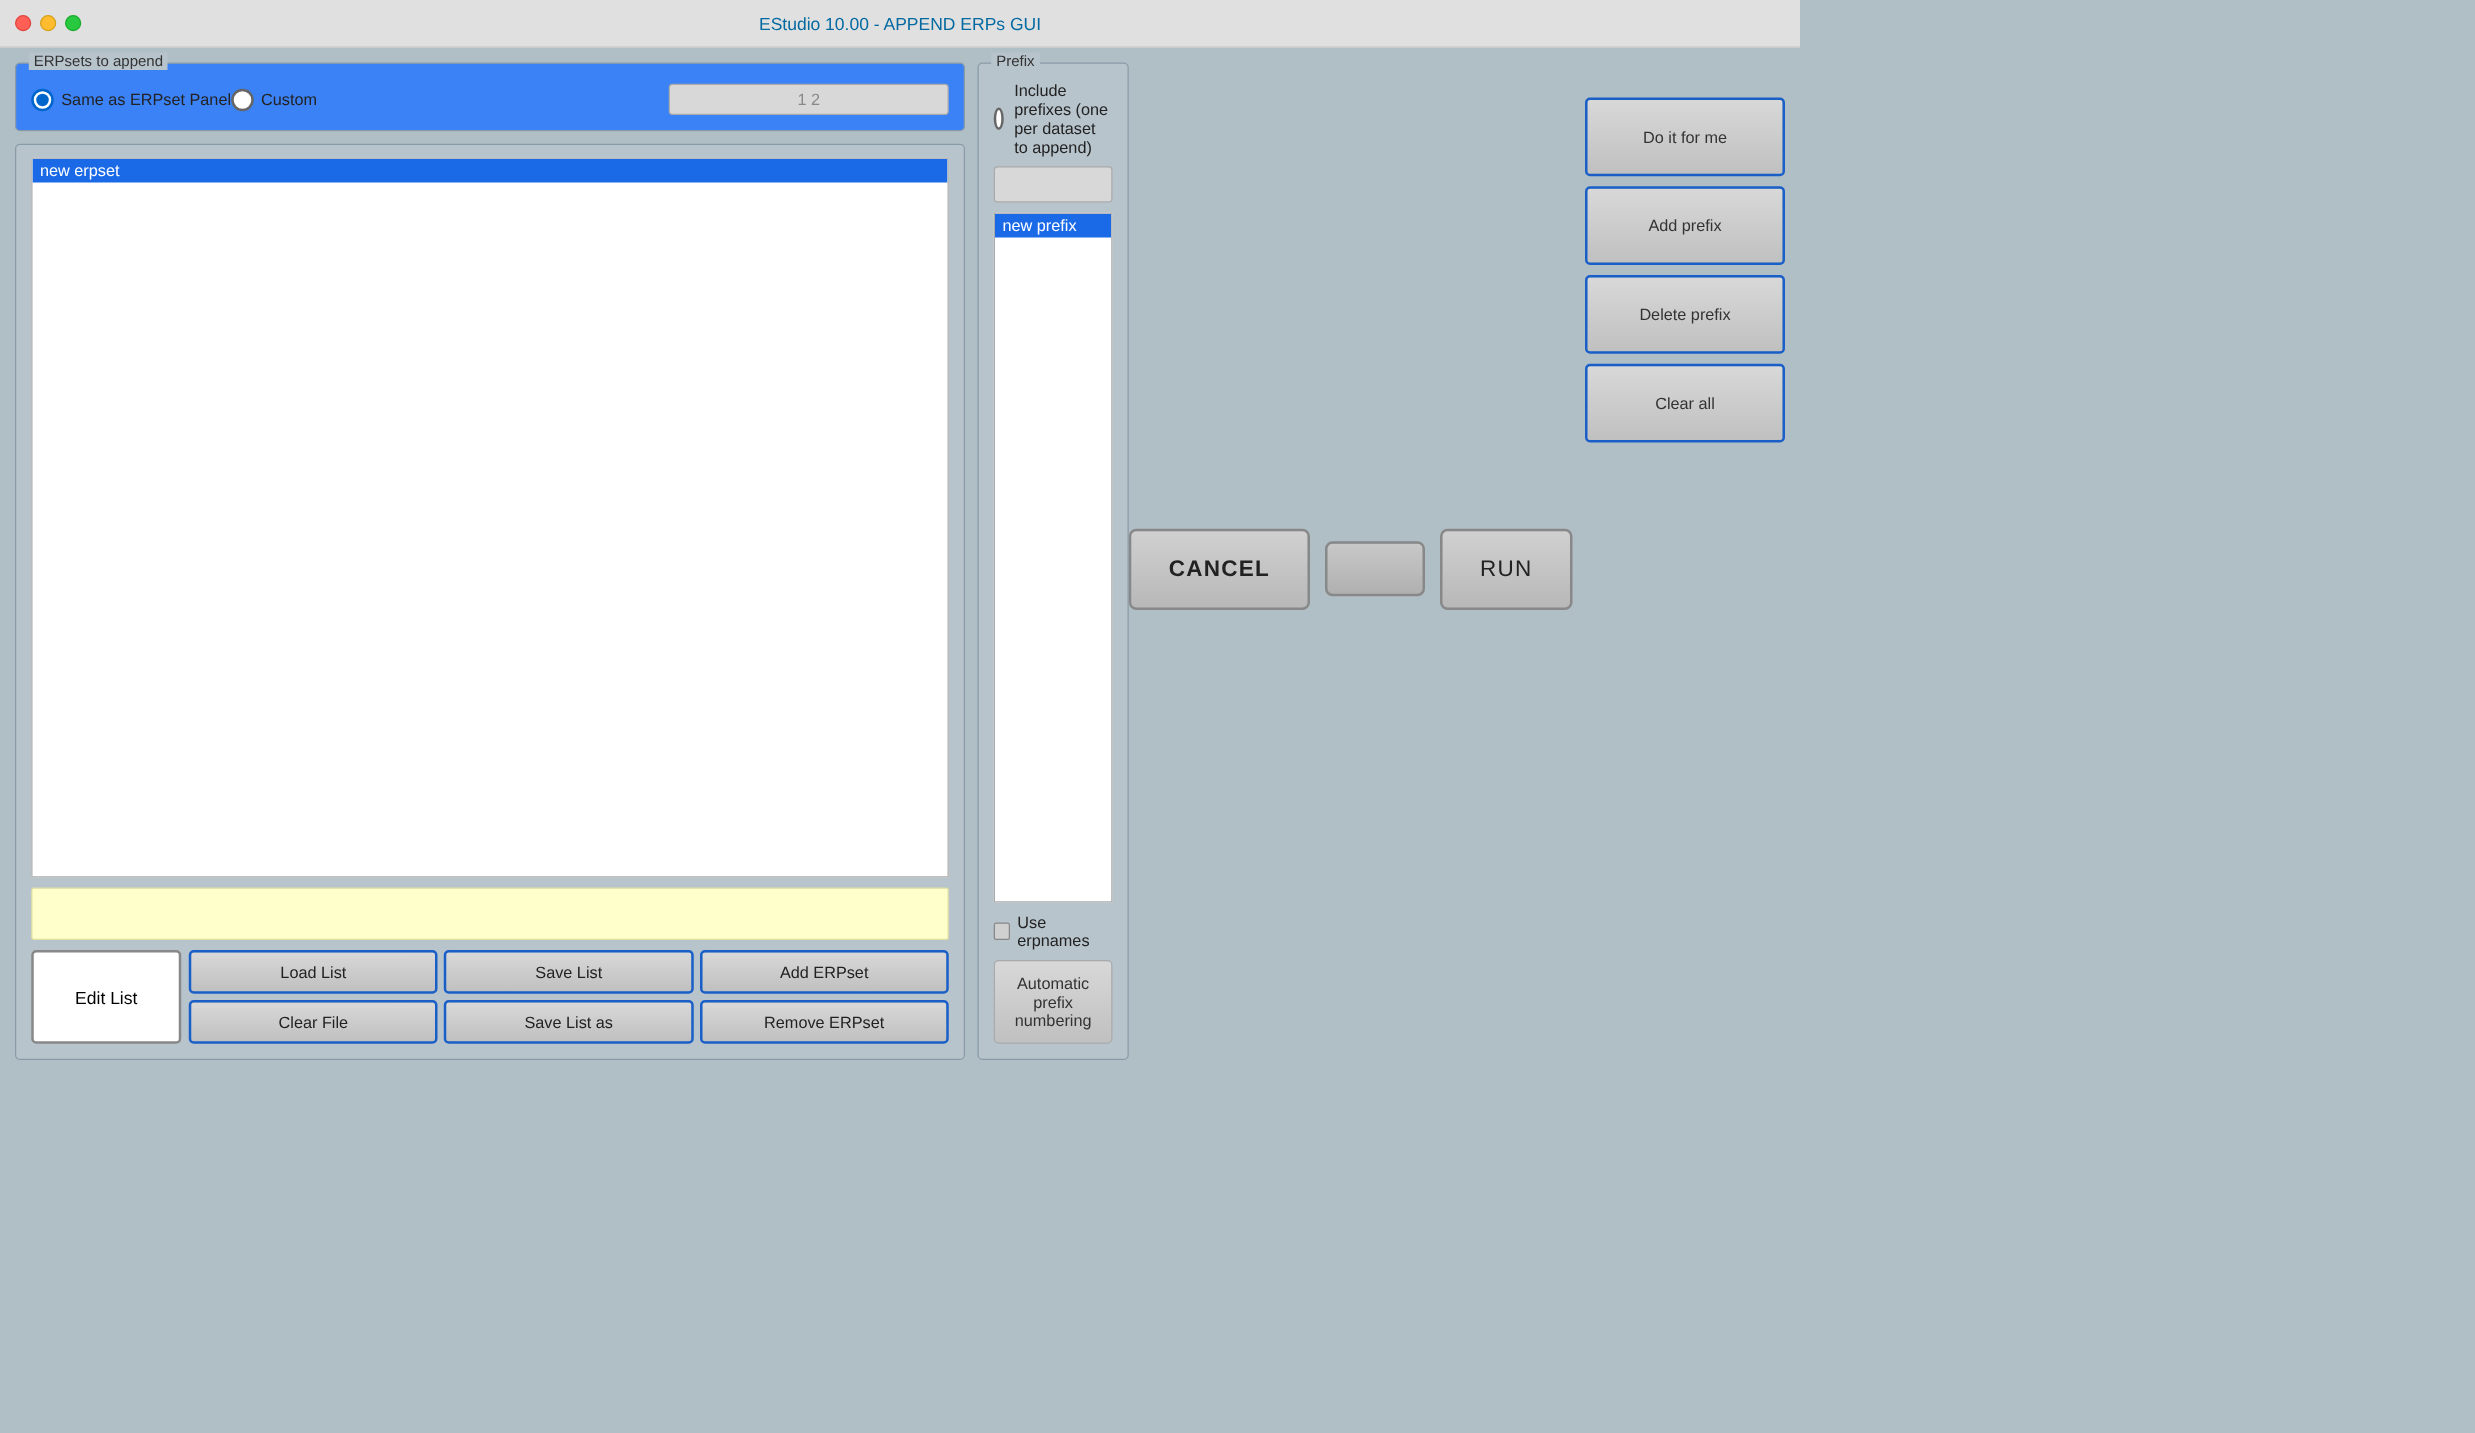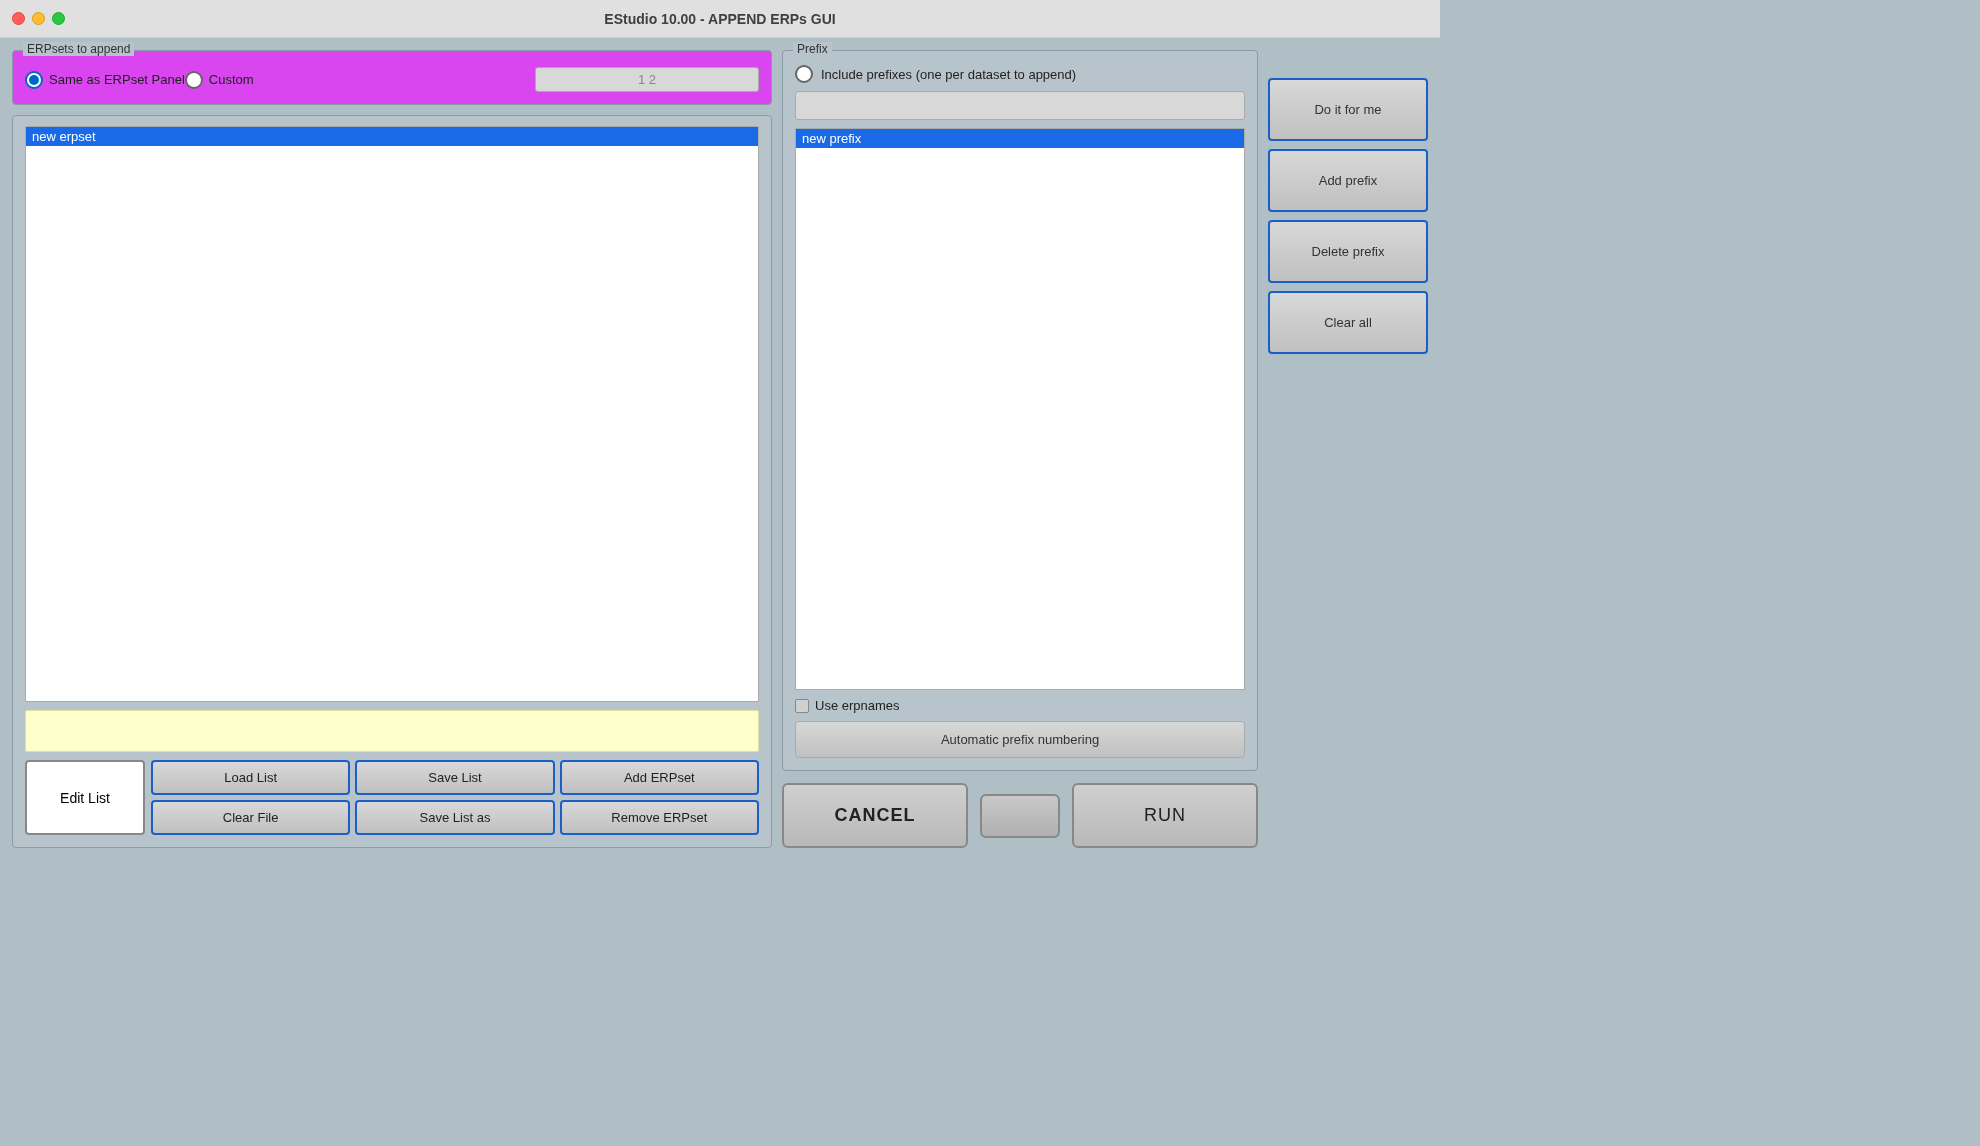--- a/index.html
+++ b/index.html
@@ -18,22 +18,22 @@
       height: 38px;
       display: flex;
       align-items: center;
       justify-content: center;
       position: relative;
       border-bottom: 1px solid #ccc;
     }
 
     .title-bar-title {
       font-size: 14px;
-      font-weight: 700;
-      color: #404040;
+      font-weight: 400;
+      color: #0369a1;
     }
 
     .traffic-lights {
       position: absolute;
       left: 12px;
       display: flex;
       gap: 7px;
       align-items: center;
     }
 
@@ -57,21 +57,21 @@
 
     
     .left-panel {
       flex: 0 0 760px;
       display: flex;
       flex-direction: column;
       gap: 10px;
     }
 
     .group-box {
-      background: #d946ef;
+      background: #3b82f6;
       border: 1.5px solid #8a9ba8;
       border-radius: 4px;
       padding: 10px 12px 12px;
       position: relative;
     }
 
     .group-box-title {
       position: absolute;
       top: -9px;
       left: 10px;
@@ -328,21 +328,21 @@
       cursor: pointer;
       color: #222;
       flex: 1;
       text-align: center;
       letter-spacing: 1px;
     }
 
     .right-panel-inner {
       flex: 1;
       display: flex;
-      flex-direction: column;
+      flex-direction: row;
     }
 
     .prefix-group {
       background: #b8c4cc;
       border: 1.5px solid #8a9ba8;
       border-radius: 4px;
       padding: 10px 12px 12px;
       position: relative;
       flex: 1;
       display: flex;

